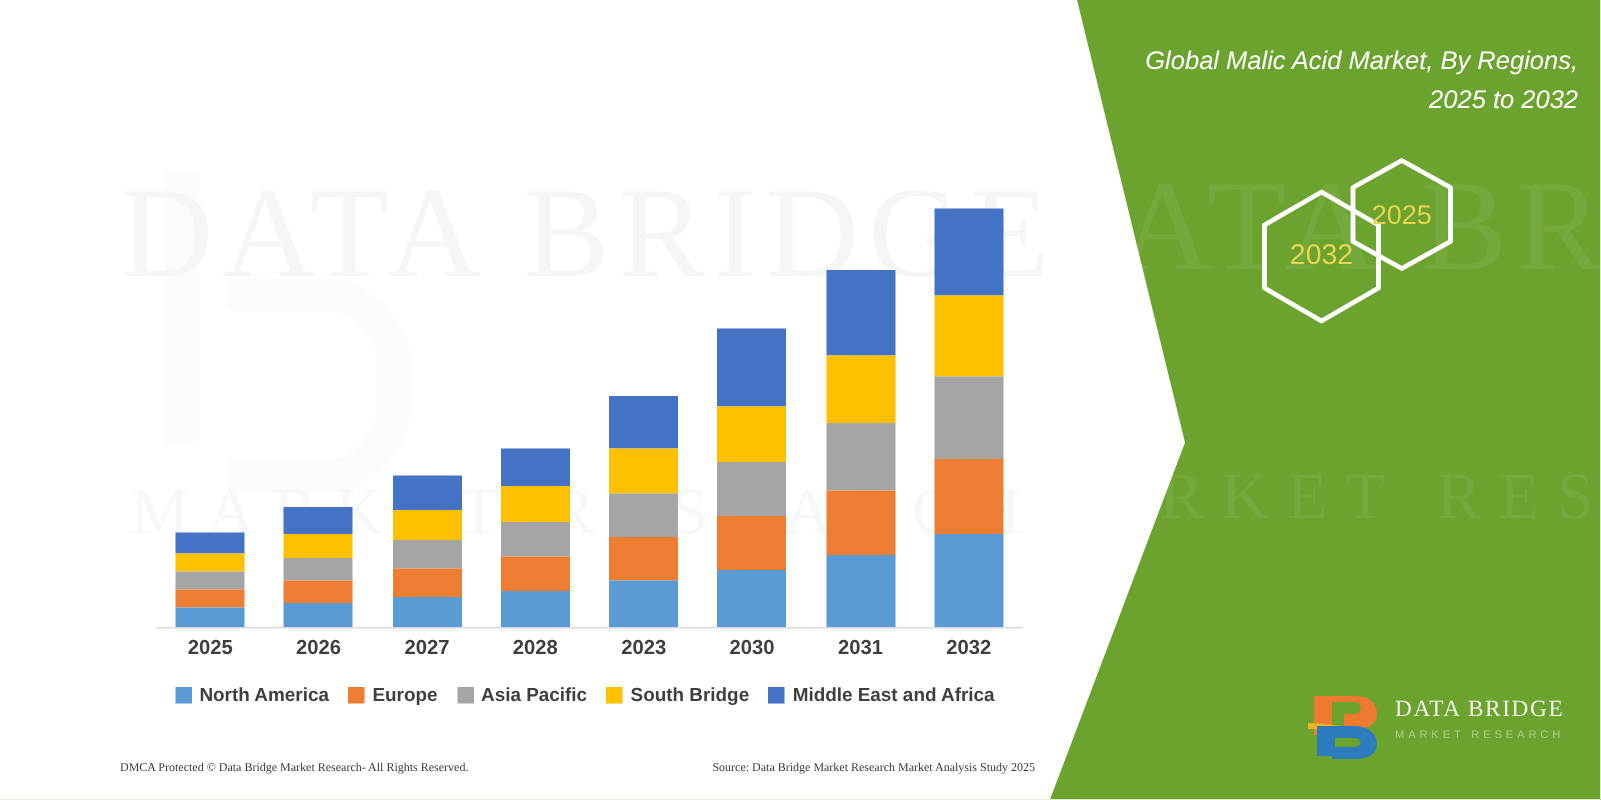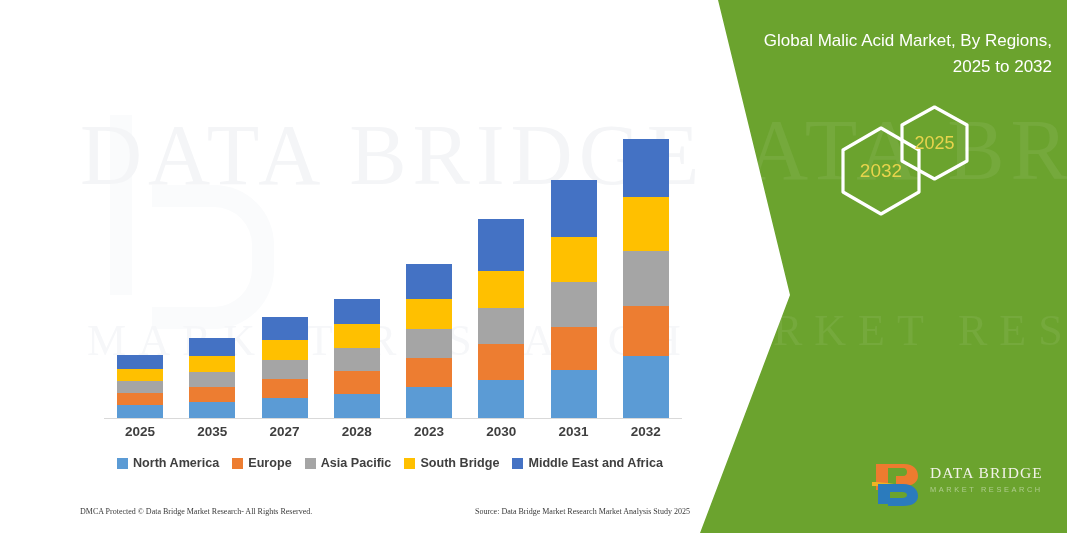--- a/index.html
+++ b/index.html
@@ -196,20 +196,21 @@
   #panel-title {
     position: absolute;
     left: 26px;
     top: 28px;
     width: 308px;
     text-align: right;
     font-size: 17px;
     line-height: 26px;
     color: #ffffff;
     font-family: "Liberation Sans", sans-serif;
+    font-style: italic;
   }
   
   #panel-watermark {
     position: absolute;
     left: -40px;
     top: 100px;
     width: 400px;
     height: 260px;
     overflow: hidden;
     pointer-events: none;
@@ -376,21 +377,21 @@
           <div class="seg" style="height: 62px; background: rgb(91, 155, 213);"></div>
           <div class="seg" style="height: 50px; background: rgb(237, 125, 49);"></div>
           <div class="seg" style="height: 55px; background: rgb(165, 165, 165);"></div>
           <div class="seg" style="height: 54px; background: rgb(255, 192, 0);"></div>
           <div class="seg" style="height: 58px; background: rgb(68, 114, 196);"></div>
         </div>
       </div>
     <div id="axis-line"></div>
     <div id="x-labels">
         <div class="x-label" style="left: 1.125px;">2025</div>
-        <div class="x-label" style="left: 73.375px;">2035</div>
+        <div class="x-label" style="left: 73.375px;">2026</div>
         <div class="x-label" style="left: 145.625px;">2027</div>
         <div class="x-label" style="left: 217.875px;">2028</div>
         <div class="x-label" style="left: 290.125px;">2023</div>
         <div class="x-label" style="left: 362.375px;">2030</div>
         <div class="x-label" style="left: 434.625px;">2031</div>
         <div class="x-label" style="left: 506.875px;">2032</div>
       </div>
 
     <div id="legend">
         <div class="legend-item">

